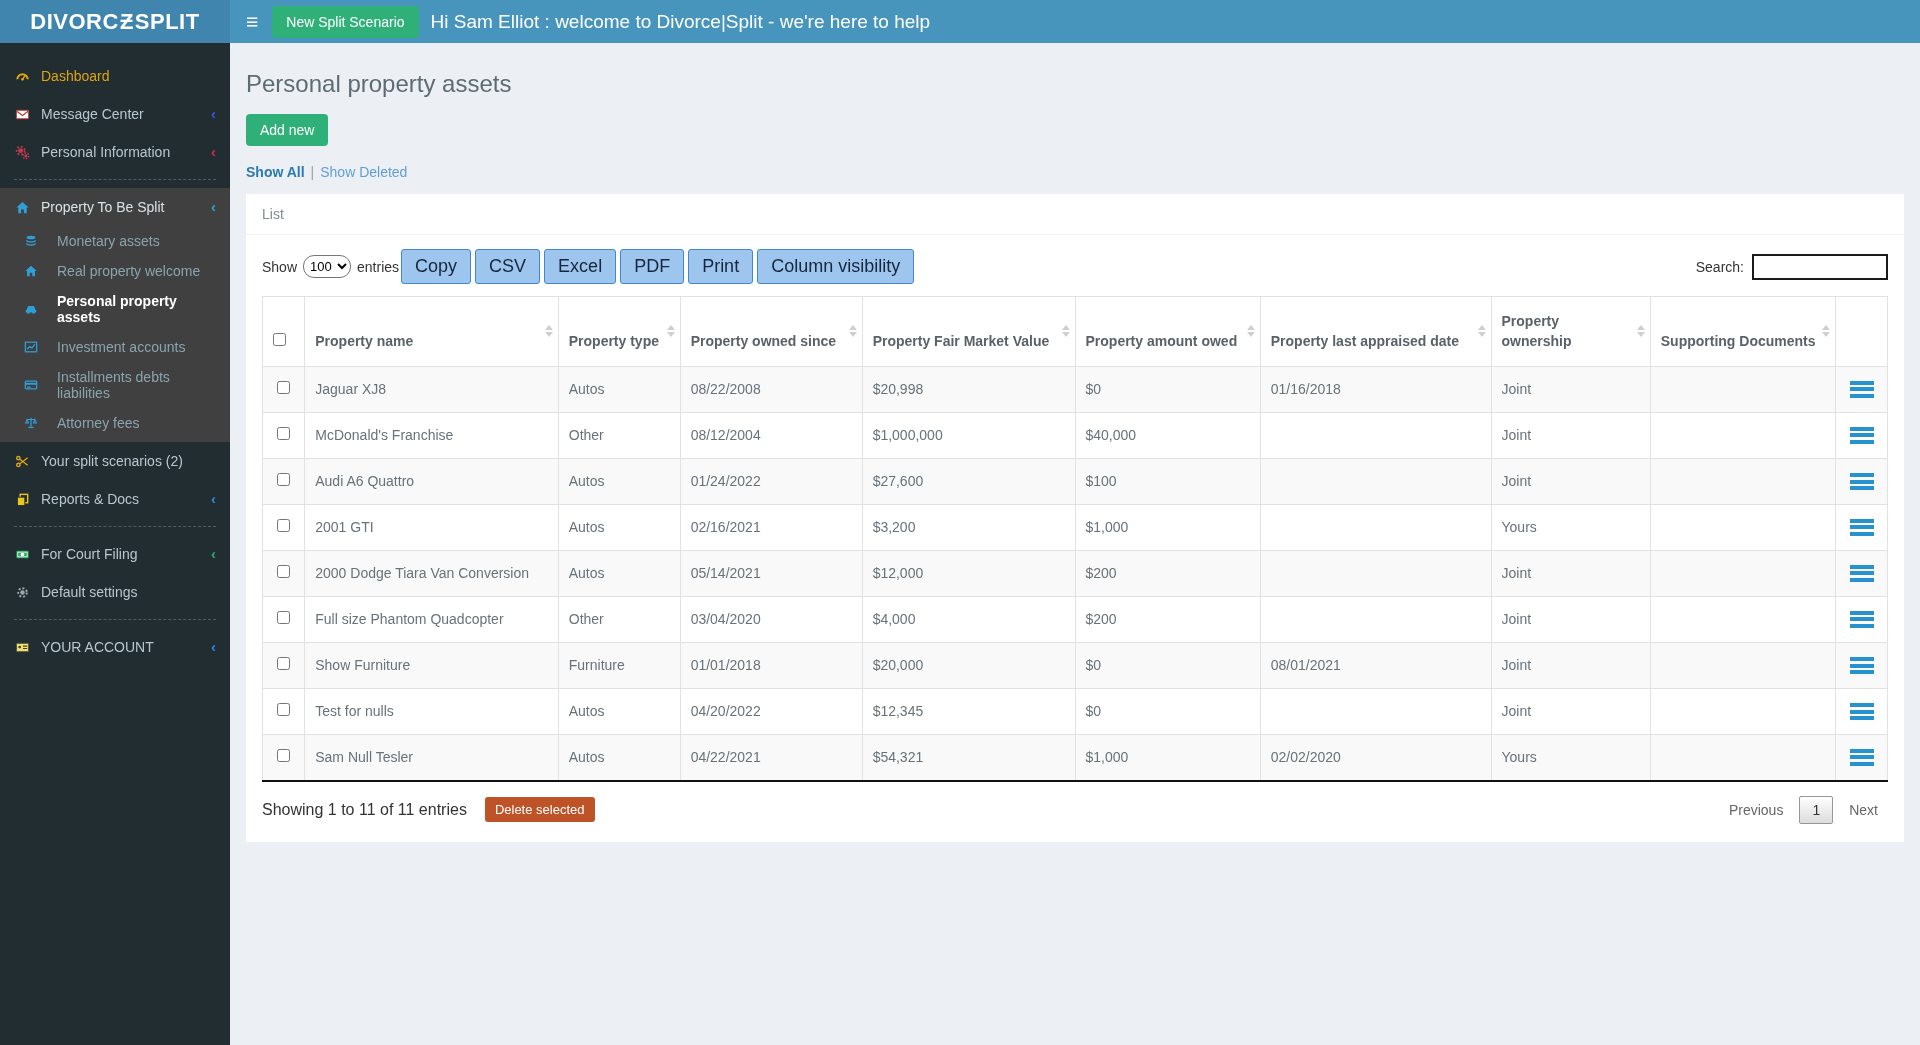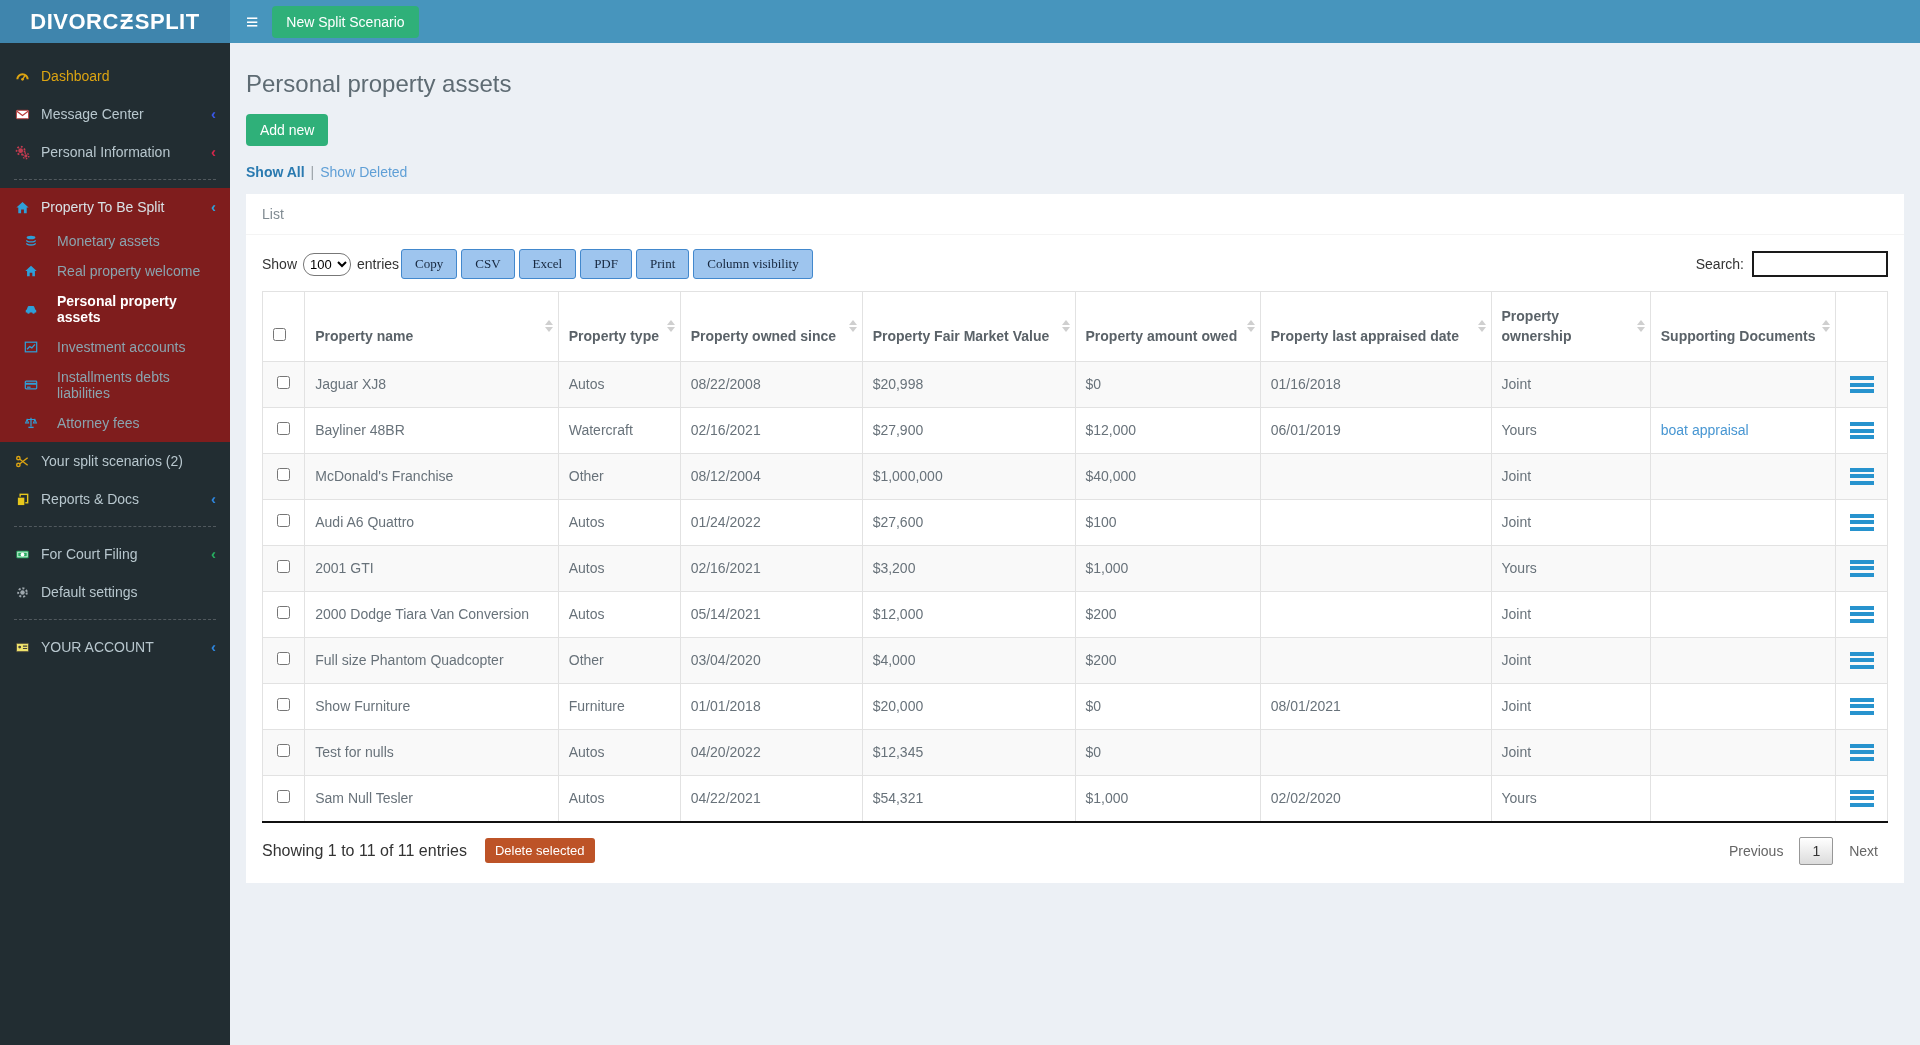--- a/index.html
+++ b/index.html
@@ -19,21 +19,21 @@
     padding:8px 14px;cursor:pointer;font-family:inherit}
   .welcome{font-size:19px;margin-left:12px;font-weight:400}
   
   .sidebar{grid-row:2;grid-column:1;background:#222d32;padding-top:14px;overflow:hidden}
   .sitem{display:flex;align-items:center;gap:10px;padding:11px 14px;color:#b8c7ce;font-size:14px;cursor:pointer;text-decoration:none}
   .sicon{width:17px;height:16px;display:inline-flex;align-items:center;justify-content:center;flex:none}
   .sicon svg{width:15px;height:15px;display:block}
   .slabel{flex:1 1 auto}
   .chev{font-size:15px;font-weight:bold;line-height:10px}
   .sdivider{border-top:1px dashed #51595e;margin:8px 14px}
-  .subgroup{background:#7f1d1d;padding-bottom:4px}
+  .subgroup{background:#404040;padding-bottom:4px}
   .subgroup .parent{color:#d9e2e6}
   .subitem{display:flex;align-items:center;gap:18px;padding:7px 10px 7px 22px;color:#8aa4af;font-size:14px;cursor:pointer;text-decoration:none}
   .subitem .sicon svg{width:14px;height:14px}
   .subitem.active{color:#fff;font-weight:bold}
   .c-orange{color:#dca412}.c-white{color:#eef3f5}.c-red{color:#c23b50}.c-blue{color:#2f9fd8}
   .c-yellow{color:#e7c71c}.c-green{color:#27ae60}.c-gray{color:#9ea7ad}.c-paleyellow{color:#efe36b}
   .chev-blue{color:#3a57e8}.chev-red{color:#d4274b}.chev-cyan{color:#2ea2db}.chev-b2{color:#2e86de}.chev-green{color:#27ae60}
   .lbl-orange{color:#dca412}
   
   .content{grid-row:2;grid-column:2;padding:0 16px;overflow:hidden}
@@ -42,22 +42,22 @@
   .filter-links{margin-top:18px;font-size:14px}
   .filter-links .sep{color:#9aa0a6;margin:0 6px}
   .lnk-strong{color:#2a7ab0;font-weight:bold;text-decoration:none;cursor:pointer}
   .lnk-soft{color:#5f9fd6;text-decoration:none;cursor:pointer}
   .panel{background:#fff;margin-top:14px}
   .panel-title{padding:12px 16px;font-size:14px;color:#7f8a91;border-bottom:1px solid #f4f4f4}
   .controls{display:flex;align-items:center;padding:14px 16px 0}
   .length{font-size:14px;color:#333;display:flex;align-items:center;gap:6px}
   .length select{font-family:inherit;font-size:13px;padding:2px 2px;border:1px solid #777;border-radius:11px;background:#fff}
   .export{display:flex;gap:4px;margin-left:2px}
-  .btn-export{background:#9ec5ee;border:1px solid #4288cd;color:#16273e;font-size:13px;border-radius:3px;
-    padding:6px 13px;cursor:pointer;font-family:Liberation Serif, serif}
+  .btn-export{background:#9ec5ee;border:1px solid #4288cd;color:#16273e;font-size:18px;border-radius:3px;
+    padding:6px 13px;cursor:pointer;font-family:Liberation Sans, sans-serif}
   .searchbox{margin-left:auto;display:flex;align-items:center;gap:8px;font-size:14px;color:#333}
   .searchbox input{width:136px;height:26px;border:2px solid #1a1a1a;background:#fff;font-family:inherit;font-size:13px;padding:0 4px}
   
   .tablewrap{padding:0 16px;margin-top:12px}
   table.assets{width:100%;border-collapse:collapse;table-layout:fixed;font-size:14px;color:#68727a;border:1px solid #e2e2e2}
   table.assets th,table.assets td{border:1px solid #e2e2e2;padding:14px 10px;text-align:left;overflow:hidden}
   table.assets th{vertical-align:bottom;position:relative;color:#5a6268;font-weight:bold;font-size:14px;line-height:1.45;padding:14px 18px 14px 10px;cursor:pointer}
   table.assets tbody tr:nth-child(odd){background:#f9f9f9}
   table.assets tbody tr:last-child td{border-bottom:2px solid #101010}
   .c-cb{text-align:center !important;vertical-align:bottom}
@@ -84,20 +84,21 @@
 
 <div class="brand">
     <span>DIVORC</span>
     <span class="mid">Ƶ</span>
     <span>SPLIT</span>
   </div>
 
 <header class="topbar">
   <span class="menu-toggle">≡</span>
   <button class="btn-green">New Split Scenario</button>
+  <span class="welcome">Hi Sam Elliot : welcome to Divorce|Split - we're here to help</span>
 </header>
 
 <aside class="sidebar">
 
   <a class="sitem">
     <span class="sicon c-orange">
       <svg viewBox="0 0 16 16">
           <path d="M2.5 11a5.5 5.5 0 0 1 11 0" fill="none" stroke="currentColor" stroke-width="2.2"></path>
           <path d="M8 11 11 6.6" stroke="currentColor" stroke-width="1.6"></path>
           <circle cx="8" cy="11" r="1.4" fill="currentColor"></circle>
@@ -357,34 +358,20 @@
     <td>$20,998</td>
     <td>$0</td>
     <td>01/16/2018</td>
     <td>Joint</td>
     <td><a class="doc-link"></a></td>
     <td>
                 <span class="hbars"></span>
               </td>
   </tr>
 
-  <tr>
-    <td class="c-cb"><input type="checkbox" style=""></td>
-    <td>Bayliner 48BR</td>
-    <td>Watercraft</td>
-    <td>02/16/2021</td>
-    <td>$27,900</td>
-    <td>$12,000</td>
-    <td>06/01/2019</td>
-    <td>Yours</td>
-    <td><a class="doc-link">boat appraisal</a></td>
-    <td>
-                <span class="hbars"></span>
-              </td>
-  </tr>
 
   <tr>
     <td class="c-cb"><input type="checkbox" style=""></td>
     <td>McDonald's Franchise</td>
     <td>Other</td>
     <td>08/12/2004</td>
     <td>$1,000,000</td>
     <td>$40,000</td>
     <td></td>
     <td>Joint</td>

